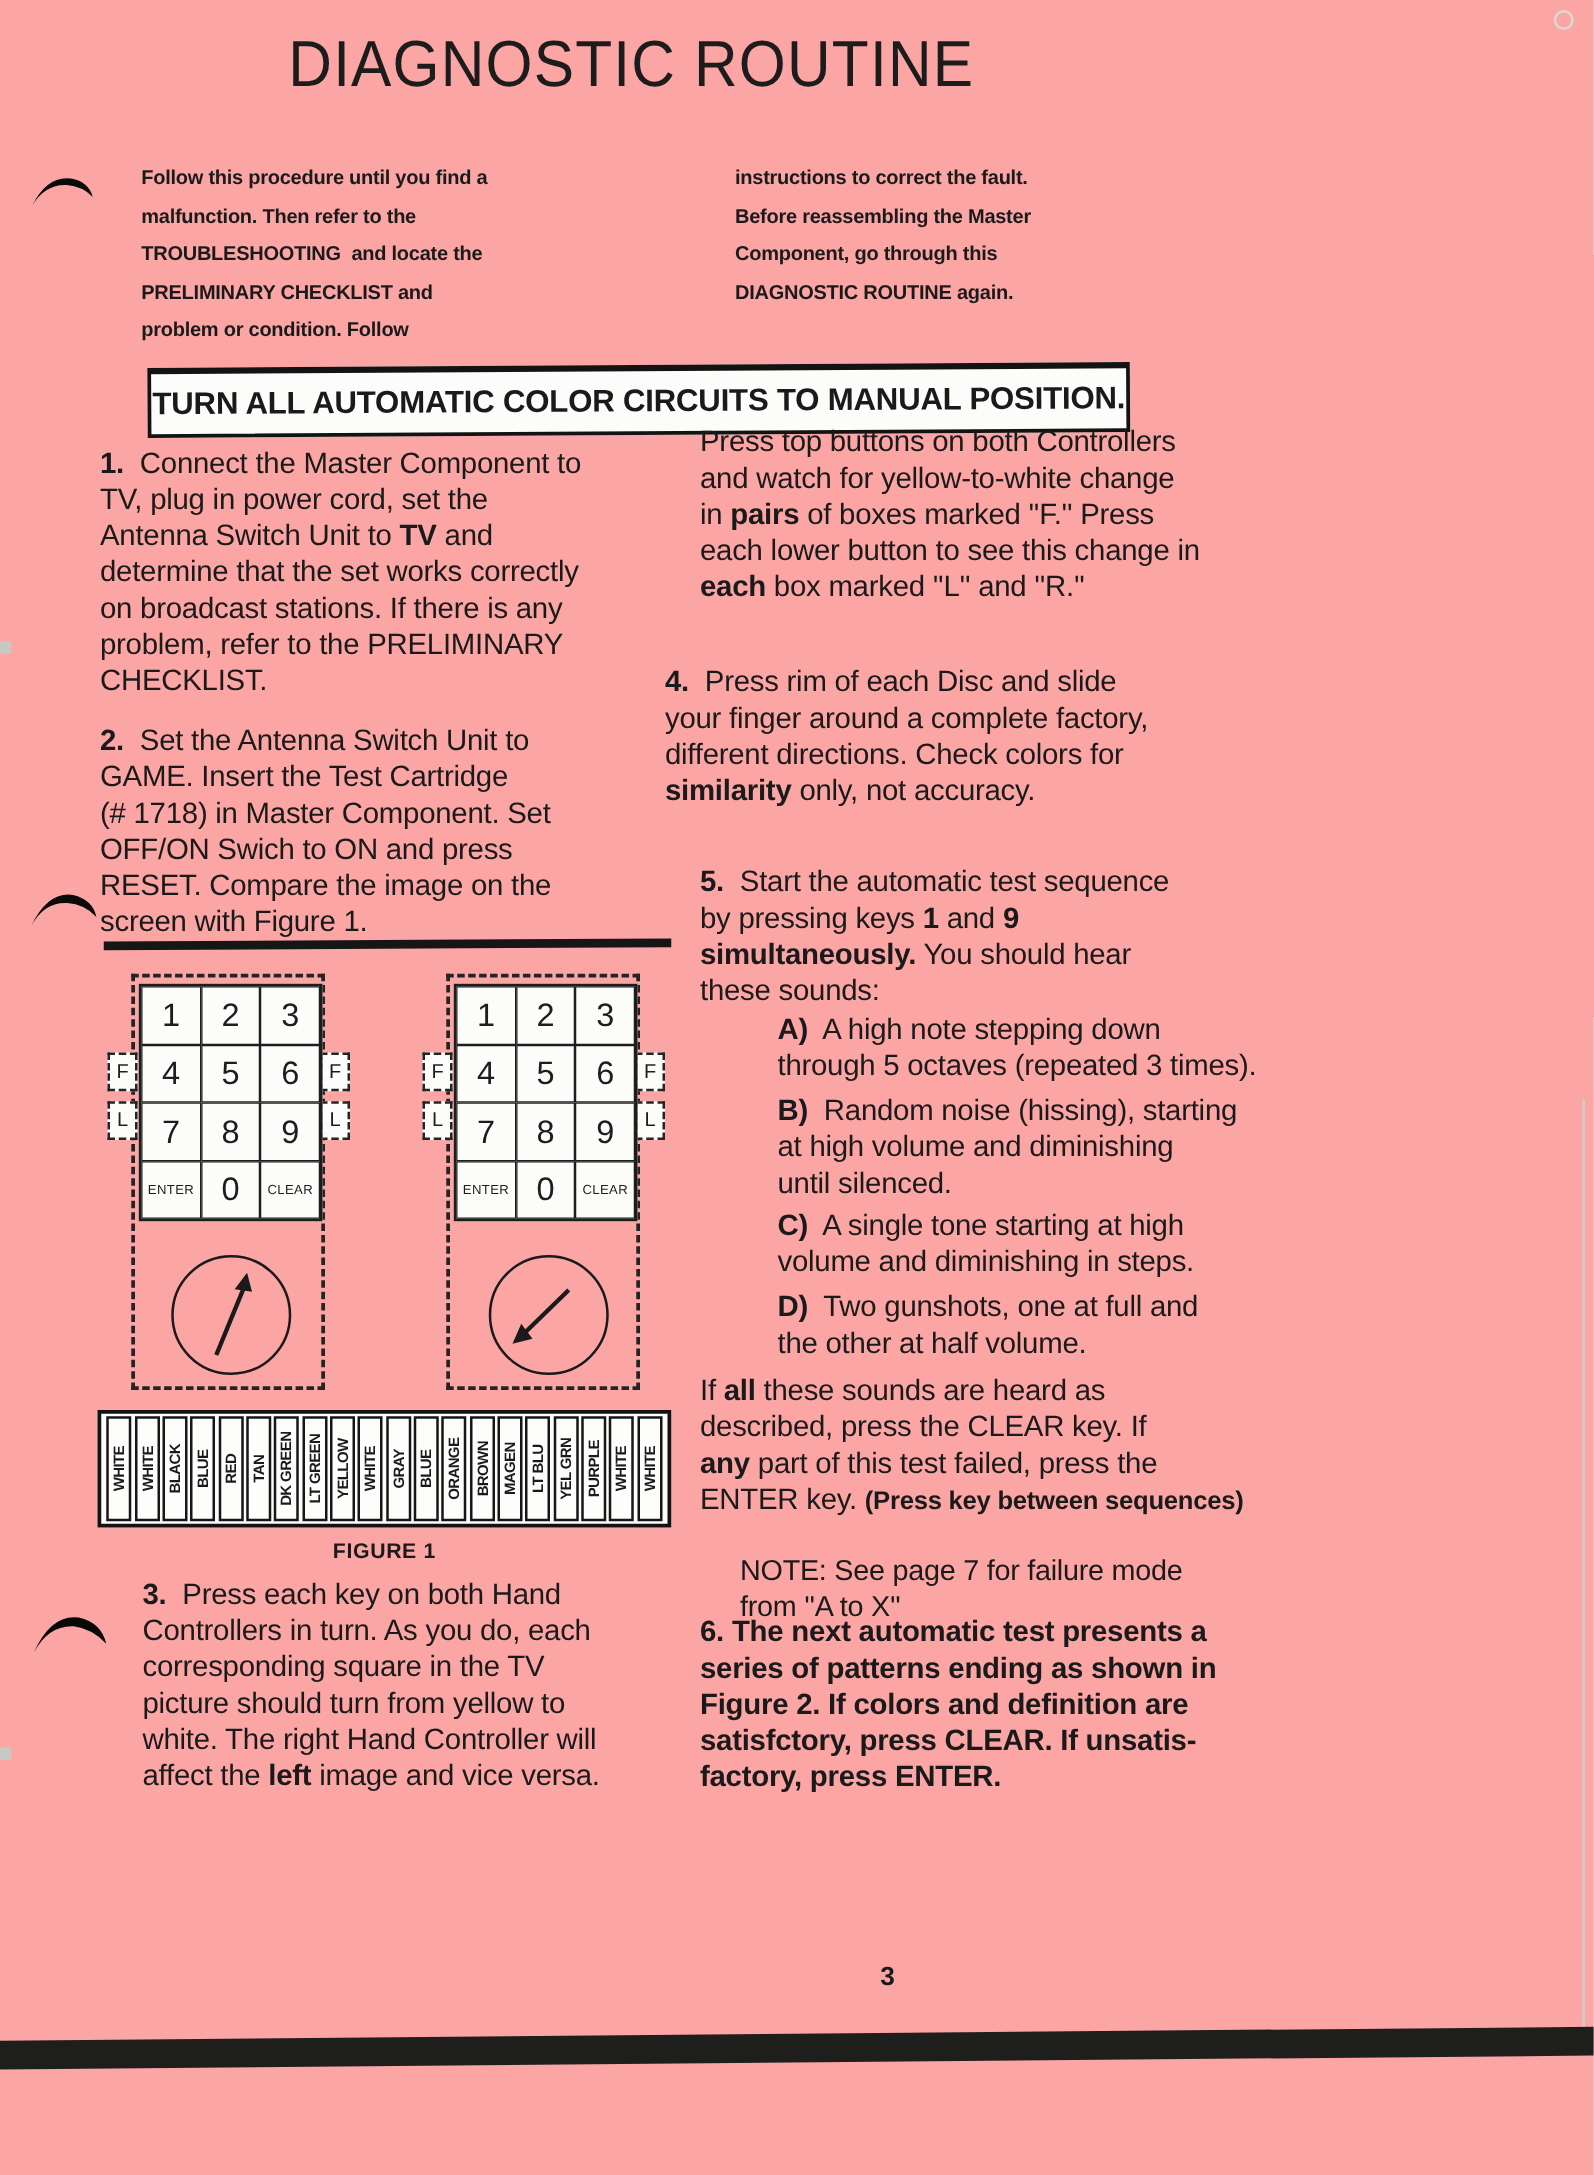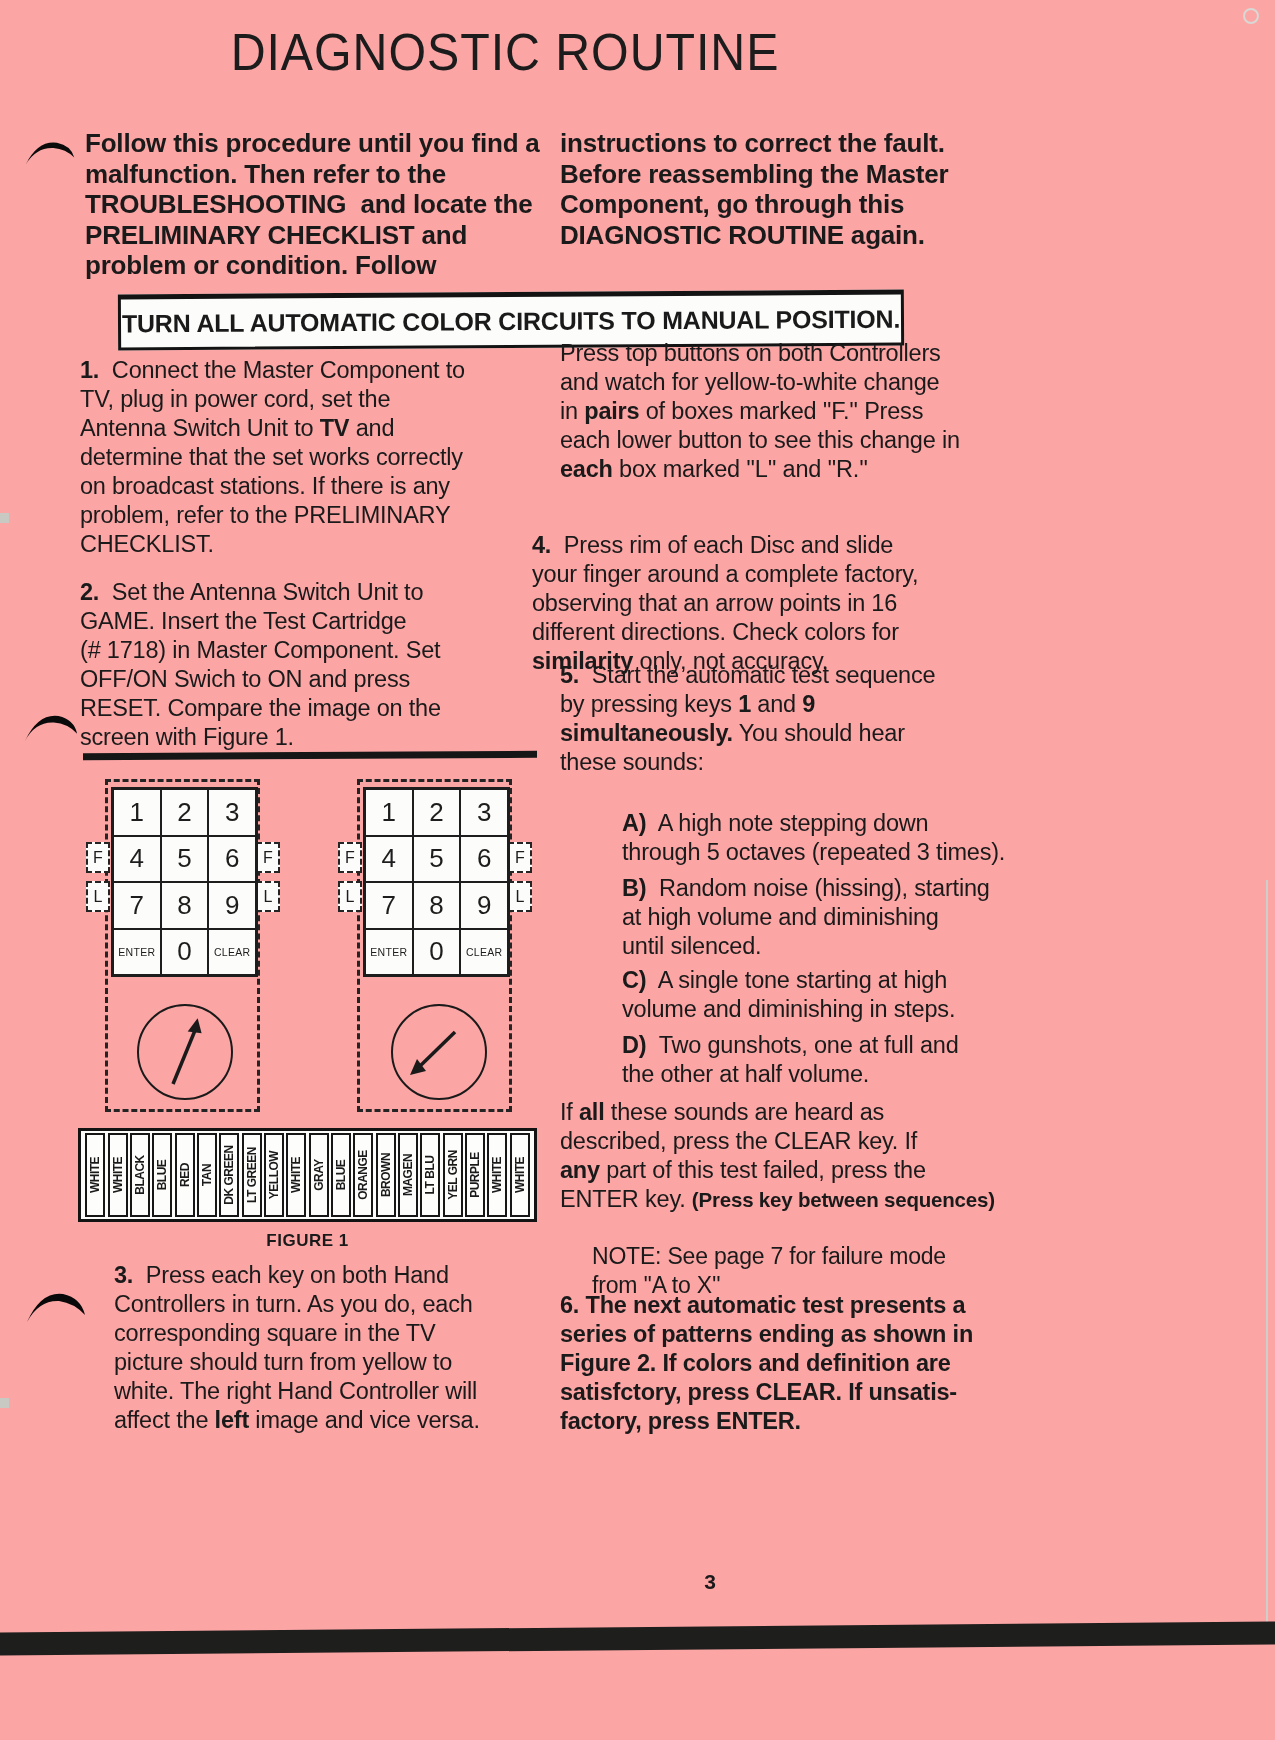--- a/index.html
+++ b/index.html
@@ -10,21 +10,21 @@
     background:#fca5a5;
     overflow:hidden;
     font-family:"Liberation Sans", sans-serif;
     color:#1a1a1a;
   }
   .abs{position:absolute;}
   .b{font-weight:700;}
   .sm{font-size:20.5px;}
   .line{white-space:pre;}
   .para{font-size:23.5px;line-height:29px;letter-spacing:-0.2px;}
-  .intro{font-weight:700;font-size:26px;line-height:30.5px;letter-spacing:-0.2px;}
+  .intro{font-weight:700;font-size:16px;line-height:30.5px;letter-spacing:-0.2px;margin-left:28px;}
   .bold-para{font-weight:700;}
   .page-title{
     top:22px;left:0;width:1010px;text-align:center;
     font-size:52px;font-weight:400;letter-spacing:1px;color:#1c1c1c;
   }
   .page-title span{display:inline-block;transform:scaleX(0.93);}
   .banner{
     top:292px;left:118px;width:780px;height:48px;
     border:3px solid #131313;border-top-width:5px;
     transform:rotate(-0.35deg);
@@ -279,25 +279,24 @@
   <div class="abs para" style="left:560px;top:339px;">
       <div class="line"><span>Press top buttons on both Controllers</span></div>
       <div class="line"><span>and watch for yellow-to-white change</span></div>
       <div class="line"><span>in </span><span class="b">pairs</span><span> of boxes marked ''F.'' Press</span></div>
       <div class="line"><span>each lower button to see this change in</span></div>
       <div class="line"><span class="b">each</span><span> box marked ''L'' and ''R.''</span></div>
     </div>
   <div class="abs para" style="left:532px;top:531px;">
       <div class="line"><span class="b">4.</span><span>  Press rim of each Disc and slide</span></div>
       <div class="line"><span>your finger around a complete factory,</span></div>
-      <div class="line"><span>observing that an arrow points in 16</span></div>
       <div class="line"><span>different directions. Check colors for</span></div>
       <div class="line"><span class="b">similarity</span><span> only, not accuracy.</span></div>
     </div>
-  <div class="abs para" style="left:560px;top:661px;">
+  <div class="abs para" style="left:560px;top:691px;">
       <div class="line"><span class="b">5.</span><span>  Start the automatic test sequence</span></div>
       <div class="line"><span>by pressing keys </span><span class="b">1</span><span> and </span><span class="b">9</span></div>
       <div class="line"><span class="b">simultaneously.</span><span> You should hear</span></div>
       <div class="line"><span>these sounds:</span></div>
     </div>
   <div class="abs para" style="left:622px;top:809px;">
       <div class="line"><span class="b">A)</span><span>  A high note stepping down</span></div>
       <div class="line"><span>through 5 octaves (repeated 3 times).</span></div>
     </div>
   <div class="abs para" style="left:622px;top:874px;">

